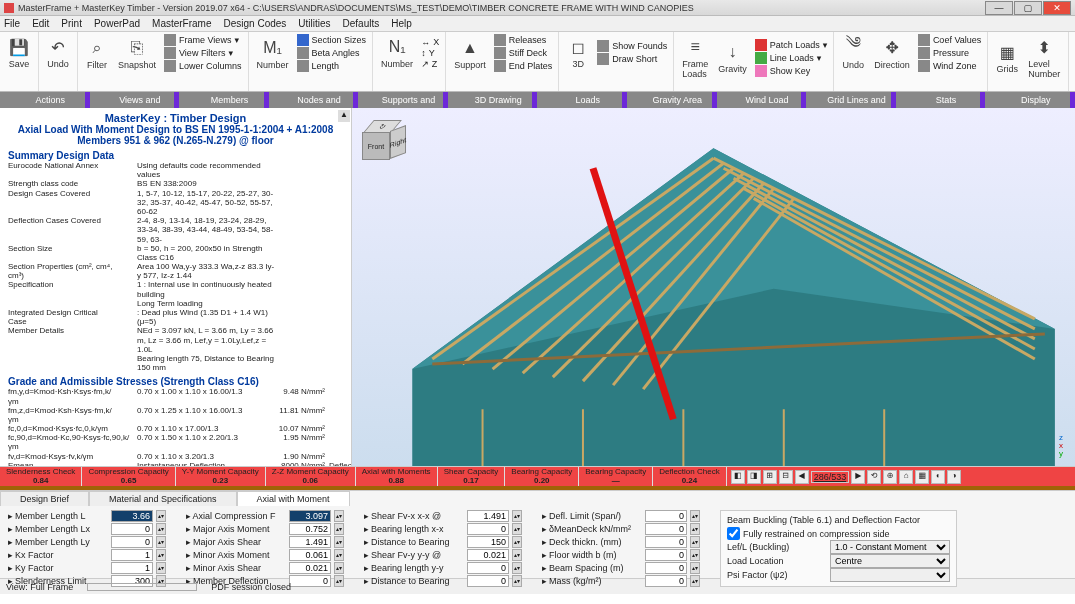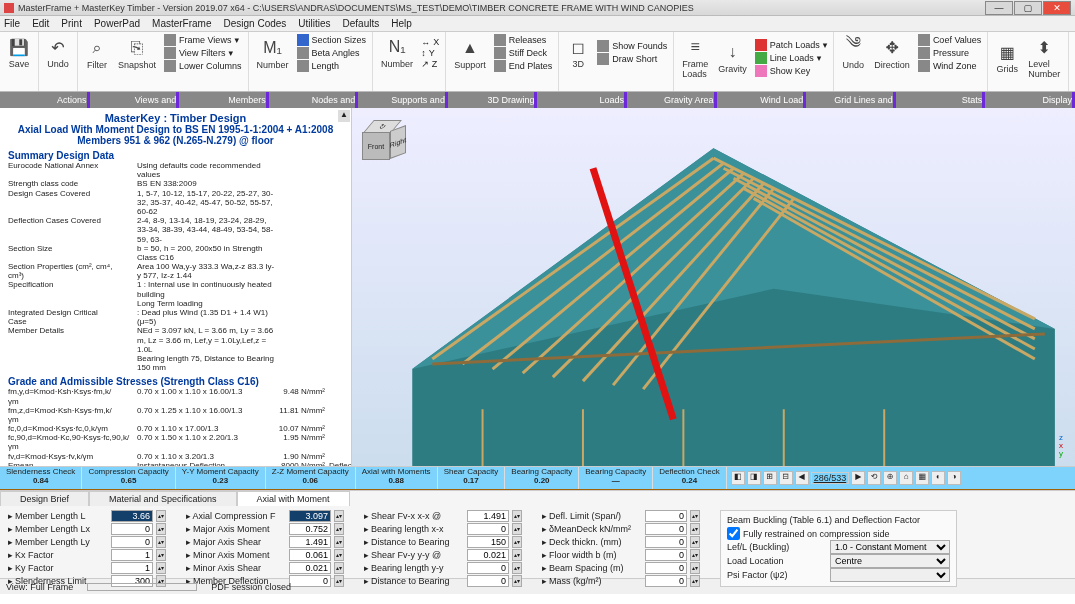--- a/index.html
+++ b/index.html
@@ -20,21 +20,21 @@
 .rrow { display:flex; align-items:center; gap:6px; }
 .rbtn { display:flex; flex-direction:column; align-items:center; gap:1px; cursor:pointer; padding:2px 2px; }
 .rbtn .ric { width:22px; height:22px; display:flex; align-items:center; justify-content:center; font-size:16px; color:#444; }
 .rbtn .rlbl { font-size:9px; color:#333; }
 .rsmall { display:flex; flex-direction:column; gap:1px; font-size:9px; }
 .rsm { display:flex; align-items:center; gap:3px; cursor:pointer; white-space:nowrap;}
 .rsm .si { width:12px; height:12px; background:#888; display:inline-block; }
 .rsm .si.blue{background:#36c;} .rsm .si.green{background:#4a4;} .rsm .si.red{background:#d33;} .rsm .si.key{background:#e7b;}
 
 .tabstrip { height:16px; background:#888; color:#fff; display:flex; font-size:9px; }
-.tabstrip span { flex:1; text-align:right; border-right:3px solid #6d28d9; line-height:16px;margin-left:16px; }
+.tabstrip span { flex:1; text-align:center; border-right:5px solid #6d28d9; line-height:16px;margin-left:16px; }
 
 .main { height:358px; display:flex; }
 .leftpanel { width:352px; background:#fff; border-right:1px solid #ccc; overflow:hidden; padding:4px 8px; font-size:9px; position:relative; }
 .leftpanel h1 { color:#003a9e; font-size:11px; font-weight:bold; text-align:center; }
 .leftpanel h2 { color:#003a9e; font-size:10px; text-align:center; font-weight:bold;}
 .leftpanel h3 { color:#003a9e; font-size:10px; font-weight:bold; margin-top:4px; }
 .kv { display:flex; font-size:8px; line-height:1.15; }
 .kv .k { width:105px; }
 .kv .v { flex:1;padding-left:24px; }
 .kv .r { width:50px; text-align:right; }
@@ -44,21 +44,21 @@
 .viewport { flex:1; background:linear-gradient(#eef,#cde); position:relative; overflow:hidden; }
 .cube { position:absolute; left:10px; top:10px; width:44px; height:44px; }
 .cube .face { position:absolute; background:#bbb; border:1px solid #888; font-size:7px; display:flex; align-items:center; justify-content:center; }
 .cube .front { width:28px; height:28px; left:0; top:14px; }
 .cube .right { width:16px; height:28px; left:28px; top:10px; transform:skewY(-20deg); background:#ccc;}
 .cube .top { width:28px; height:14px; left:6px; top:2px; transform:skewX(-40deg); background:#ddd;}
 .roof { position:absolute; inset:0; }
 .axes { position:absolute; right:12px; bottom:8px; font-size:8px; }
 .axes div{line-height:1;}
 
-.checks { height:24px; background:#7dd3fc; border-top:1px solid #ccc; border-bottom:1px solid #a16207; display:flex; font-size:8px;justify-content:center; }
+.checks { height:24px; background:#ef4444; border-top:1px solid #ccc; border-bottom:4px solid #a16207; display:flex; font-size:8px;justify-content:center; }
 .chk { border-right:1px solid #ddd; padding:1px 6px; text-align:center; line-height:1.1; }
 .chk .cl { display:block; }
 .chk .cv { display:block; font-weight:bold; }
 .toolrow { flex:1; display:flex; align-items:center; gap:2px; padding:0 4px; }
 .toolrow .tb { width:14px; height:14px; background:#eee; border:1px solid #bbb; font-size:8px; text-align:center;}
 .toolrow .pg { font-size:9px; padding:0 2px; border:1px solid #ccc;text-decoration:underline;}
 
 .lower { height:88px; background:#f5f5f5; border-top:1px solid #ccc; display:flex; flex-direction:column; }
 .ltabs { height:16px; display:flex; font-size:9px; }
 .ltabs span { padding:2px 19px; border:1px solid #ccc; border-bottom:none; background:#eee; cursor:pointer; }

